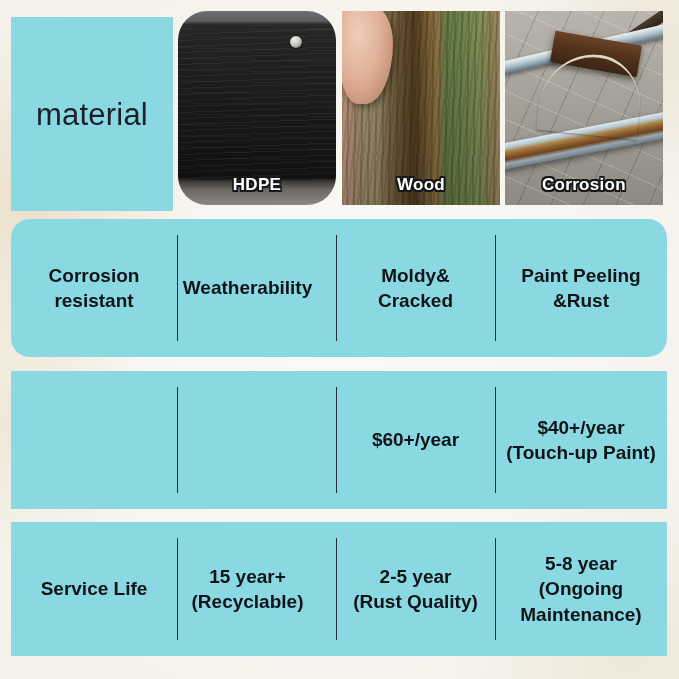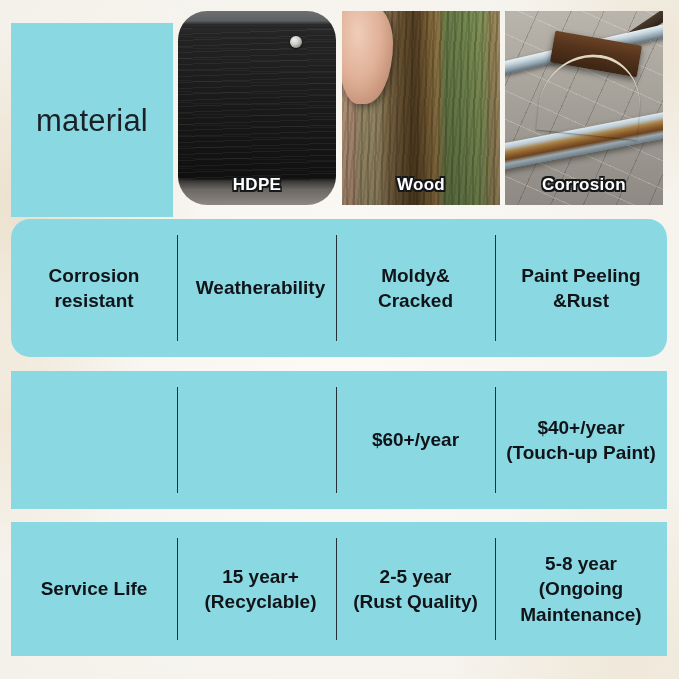--- a/index.html
+++ b/index.html
@@ -32,21 +32,21 @@
     position: absolute;
     left: 11px;
     top: 11px;
     width: 656px;
     height: 194px;
   }
 
   .title-block {
     position: absolute;
     left: 0;
-    top: 12px;
+    top: 6px;
     width: 162px;
     height: 194px;
     background: #8ad9e2;
     display: flex;
     align-items: center;
     justify-content: center;
   }
   .title-text {
     font-size: 31px;
     color: #1b2027;
@@ -257,21 +257,21 @@
     justify-content: center;
     text-align: center;
     color: #101418;
     font-weight: bold;
     font-size: 19px;
     line-height: 1.32;
     padding: 0 6px;
     box-sizing: border-box;
   }
   .cell-0 { left: 0px;   width: 166px; }
-  .cell-1 { left: 170px; width: 159px; }
+  .cell-1 { left: 157px; width: 159px; }
   .cell-2 { left: 325px; width: 159px; }
   .cell-3 { left: 484px; width: 172px; }
 
   .divider {
     position: absolute;
     top: 16px;
     bottom: 16px;
     width: 1px;
     background: #243038;
   }

